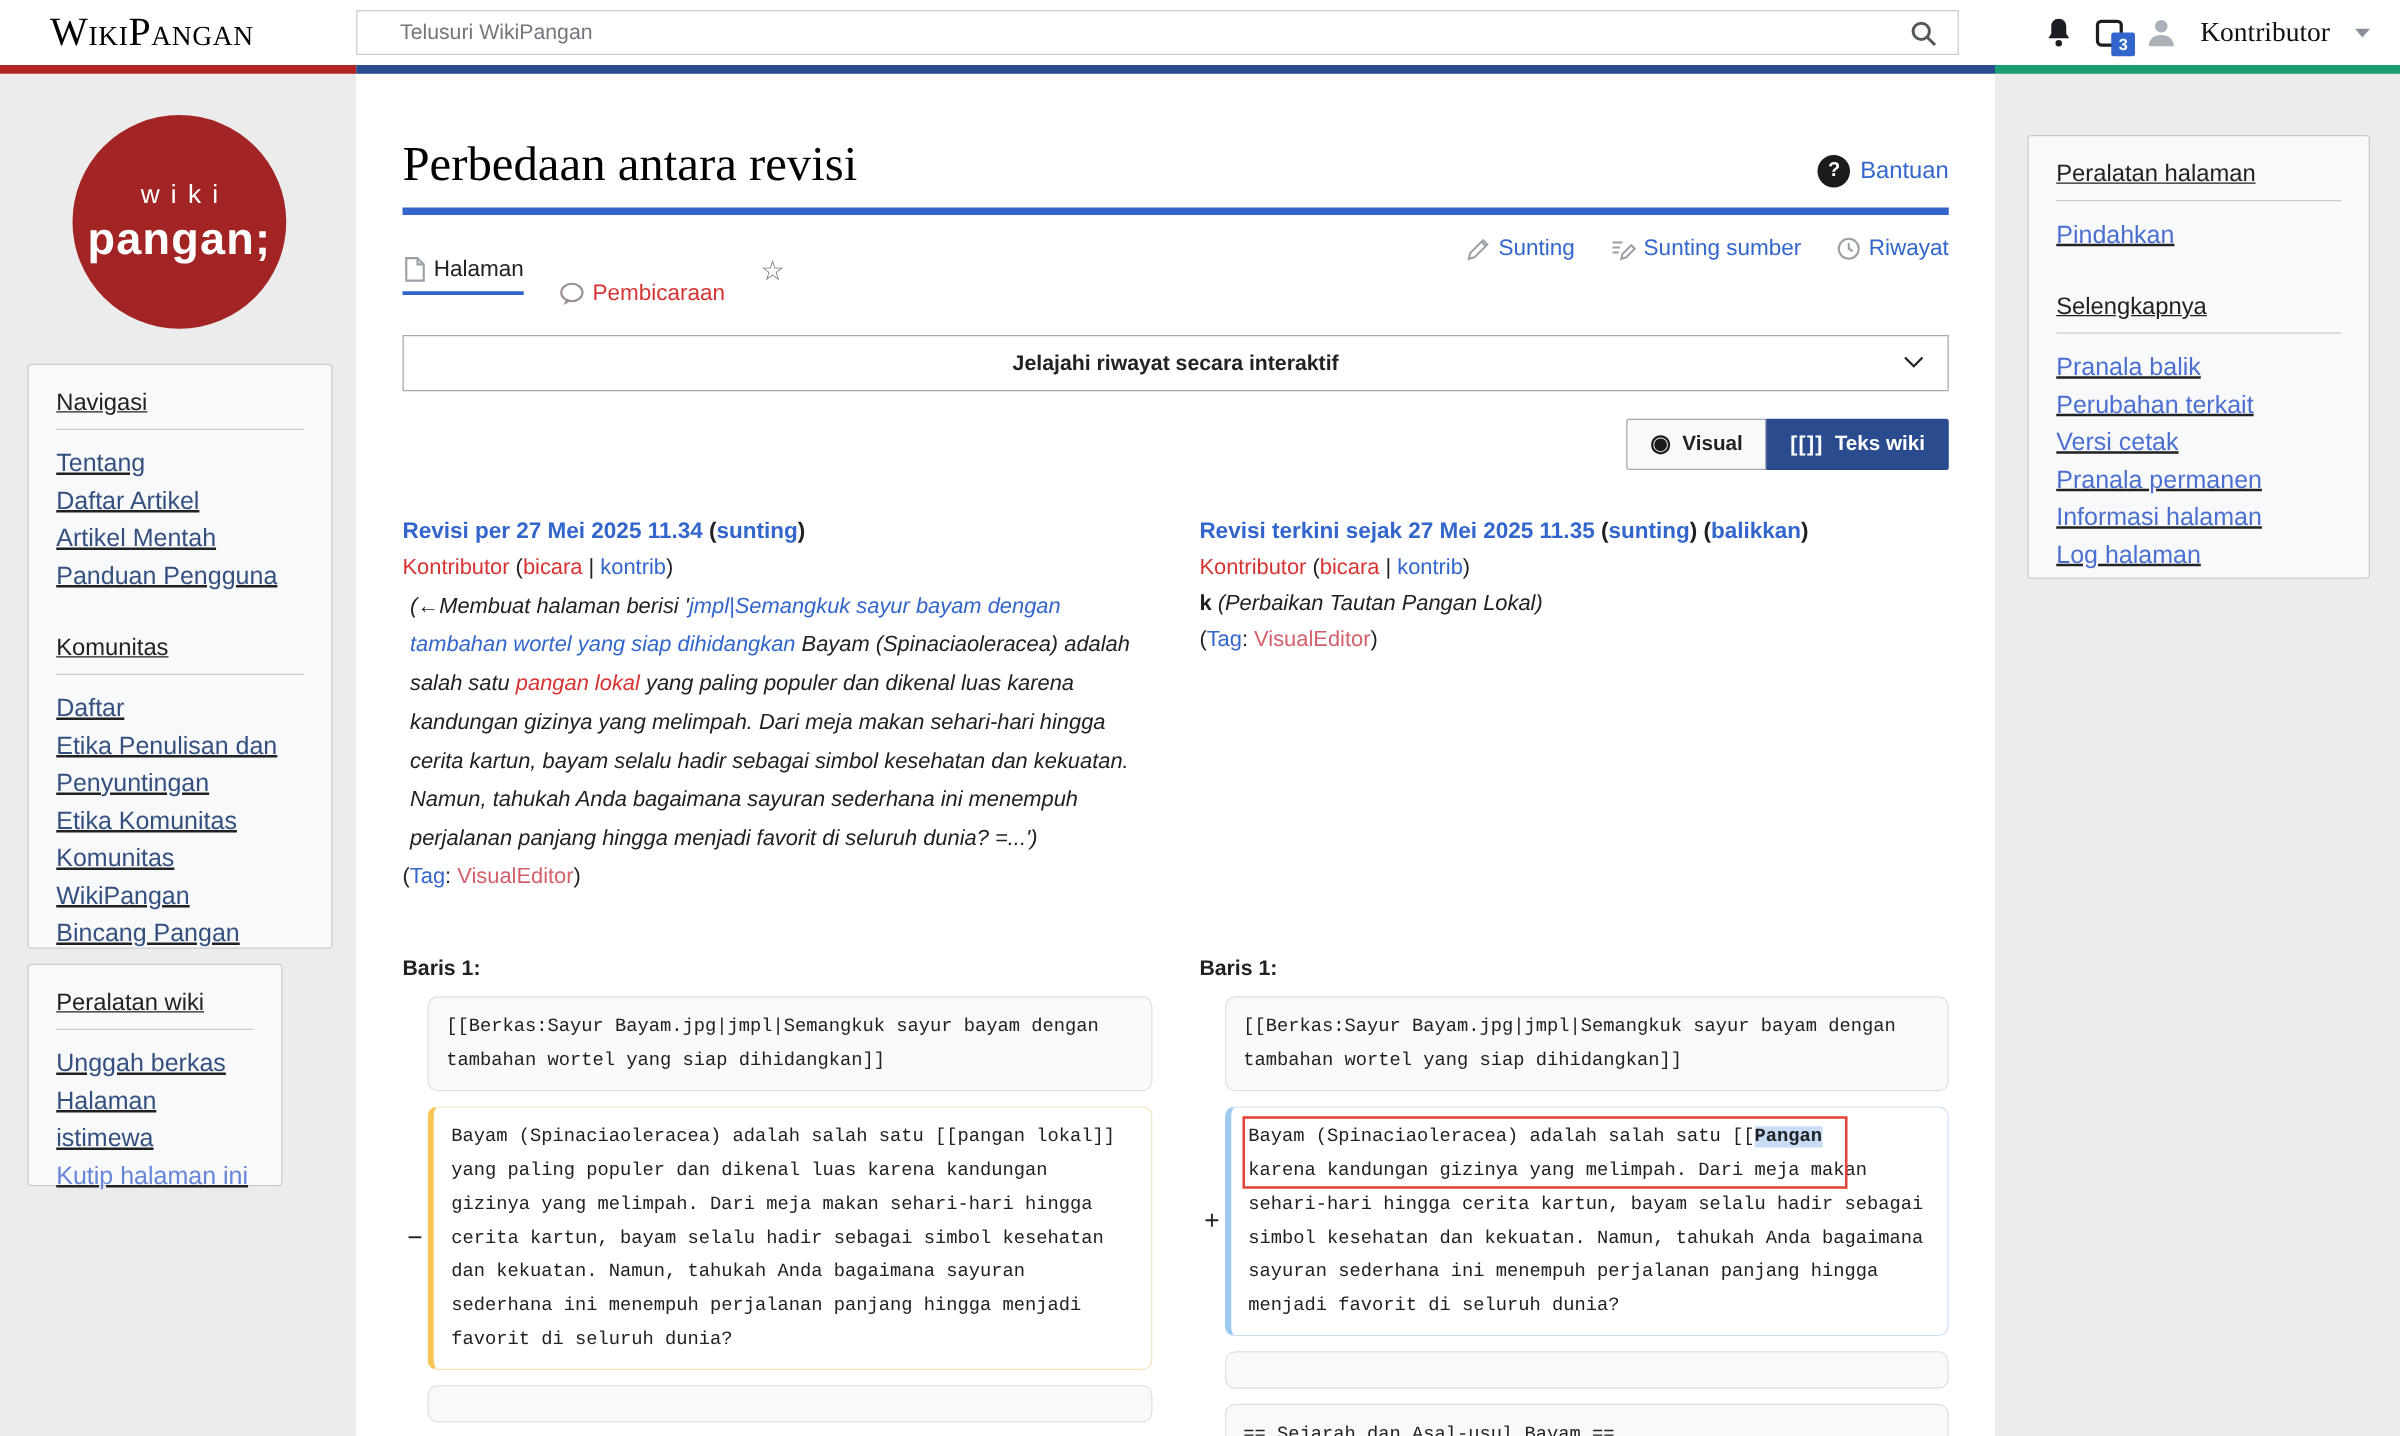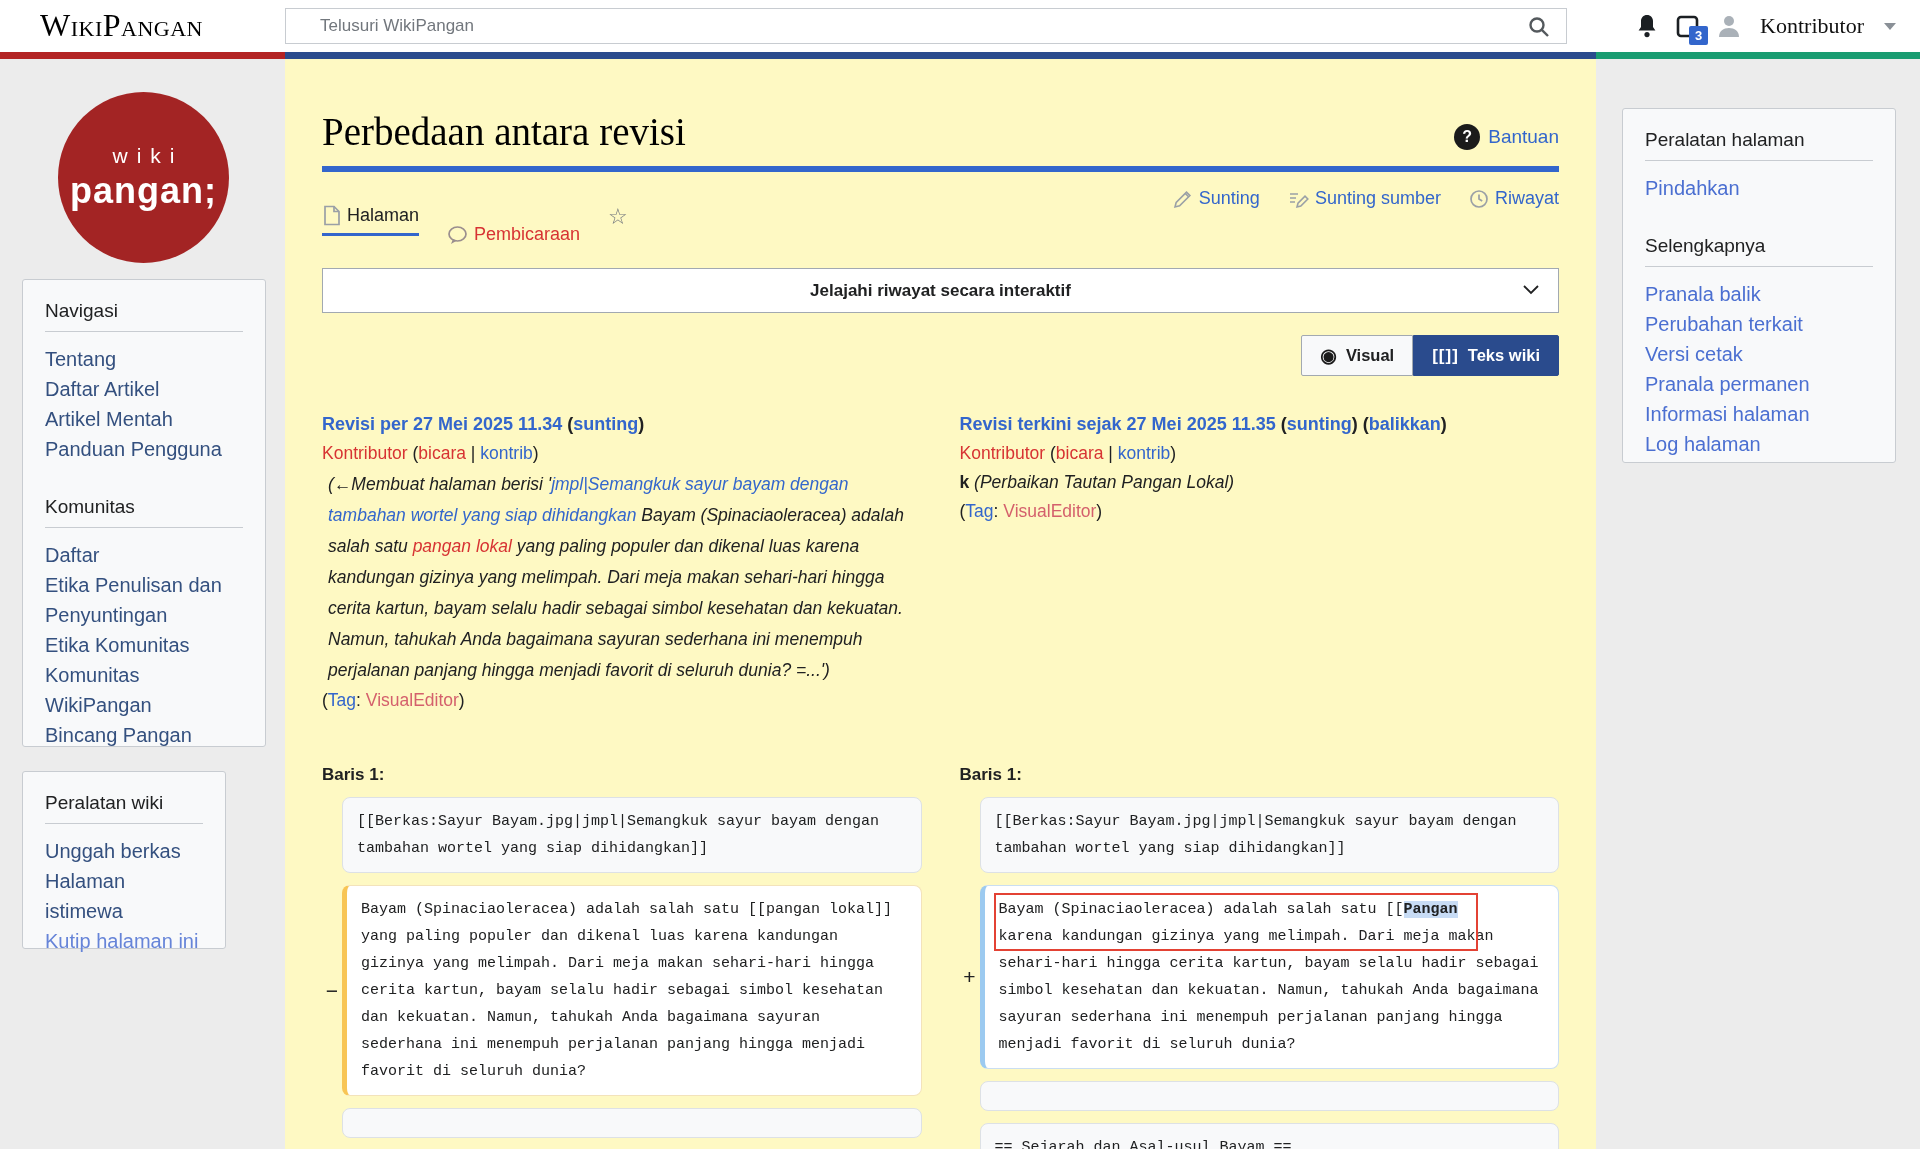--- a/index.html
+++ b/index.html
@@ -22,33 +22,33 @@
   .accentbar { position:absolute; top:52px; left:0; width:1920px; height:7px; display:flex; z-index:5; }
   .accentbar .seg-red   { width:285px; background:#b32424; }
   .accentbar .seg-blue  { width:1311px; background:#2a4b8d; }
   .accentbar .seg-green { width:324px; background:#199c71; }
 
   
   .logo-circle { position:absolute; left:58px; top:92px; width:171px; height:171px; border-radius:50%; background:#a32424; display:flex; flex-direction:column; align-items:center; justify-content:center; z-index:2; }
   .logo-top { color:#fff; font-size:21px; letter-spacing:9px; margin-left:9px; margin-bottom:2px; }
   .logo-bottom { color:#fff; font-size:36px; font-weight:bold; letter-spacing:1px; }
 
-  .card { position:absolute; background:#f8f9fa; border:1px solid #c8ccd1; border-radius:3px; padding:20px 22px 24px 22px; }
-  .card-nav { left:22px; top:279px; width:244px; height:468px; }
+  .card { position:absolute; background:#f8f9fa; border:1px solid #c8ccd1; border-radius:3px; padding:20px 22px 24px 22px;text-decoration:underline; }
+  .card-nav { left:22px; top:291px; width:244px; height:468px; }
   .card-wikitools { left:22px; top:771px; width:204px; height:178px; }
   .card-right { left:1622px; top:108px; width:274px; height:355px; }
   .card h3 { font-size:19px; font-weight:400; color:#202122; border-bottom:1px solid #c8ccd1; padding-bottom:9px; margin-bottom:12px; }
   .card h3.h-later { margin-top:32px; }
   .card a { display:block; font-size:20px; line-height:30px; }
   .lnav { color:#34507f; }
   .lnav-light { color:#6684d8; }
   .rnav { color:#4b6fd1; }
 
   
-  .content { position:absolute; left:285px; top:59px; width:1311px; height:1090px; background:#fef9c3; padding:0 37px; }
+  .content { position:absolute; left:285px; top:59px; width:1311px; height:1090px; background:#ffffff; padding:0 37px; }
   .title-row { display:flex; justify-content:space-between; align-items:flex-end; margin-top:50px; }
   .page-title { font-family:"Liberation Serif",serif; font-size:39px; font-weight:400; color:#000; }
   .help-link { display:flex; align-items:center; gap:8px; font-size:19px; color:#36c; padding-bottom:4px; }
   .help-q { width:26px; height:26px; border-radius:50%; background:#1b1b1b; color:#fff; font-weight:bold; font-size:16px; display:flex; align-items:center; justify-content:center; }
   .title-underline { height:6px; background:#36c; margin-top:12px; }
 
   .tabs-row { display:flex; justify-content:space-between; align-items:flex-start; margin-top:16px; }
   .tabs-left, .tabs-right { display:flex; align-items:center; gap:28px; }
   .tab { display:flex; align-items:center; gap:6px; font-size:18px; padding-bottom:7px; }
   .tab-active { color:#202122; border-bottom:3px solid #36c; }

